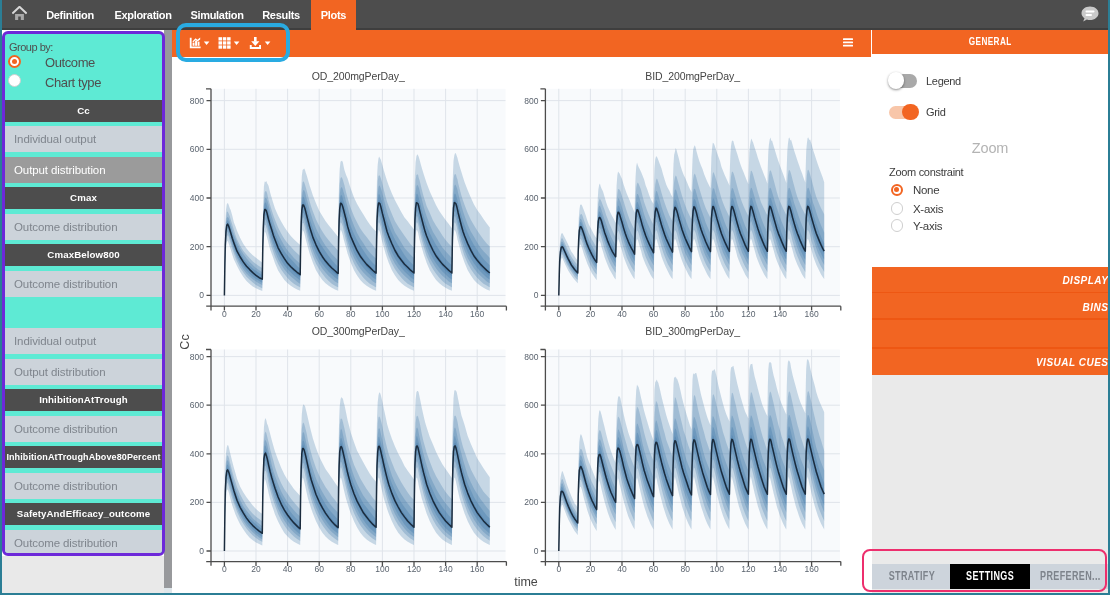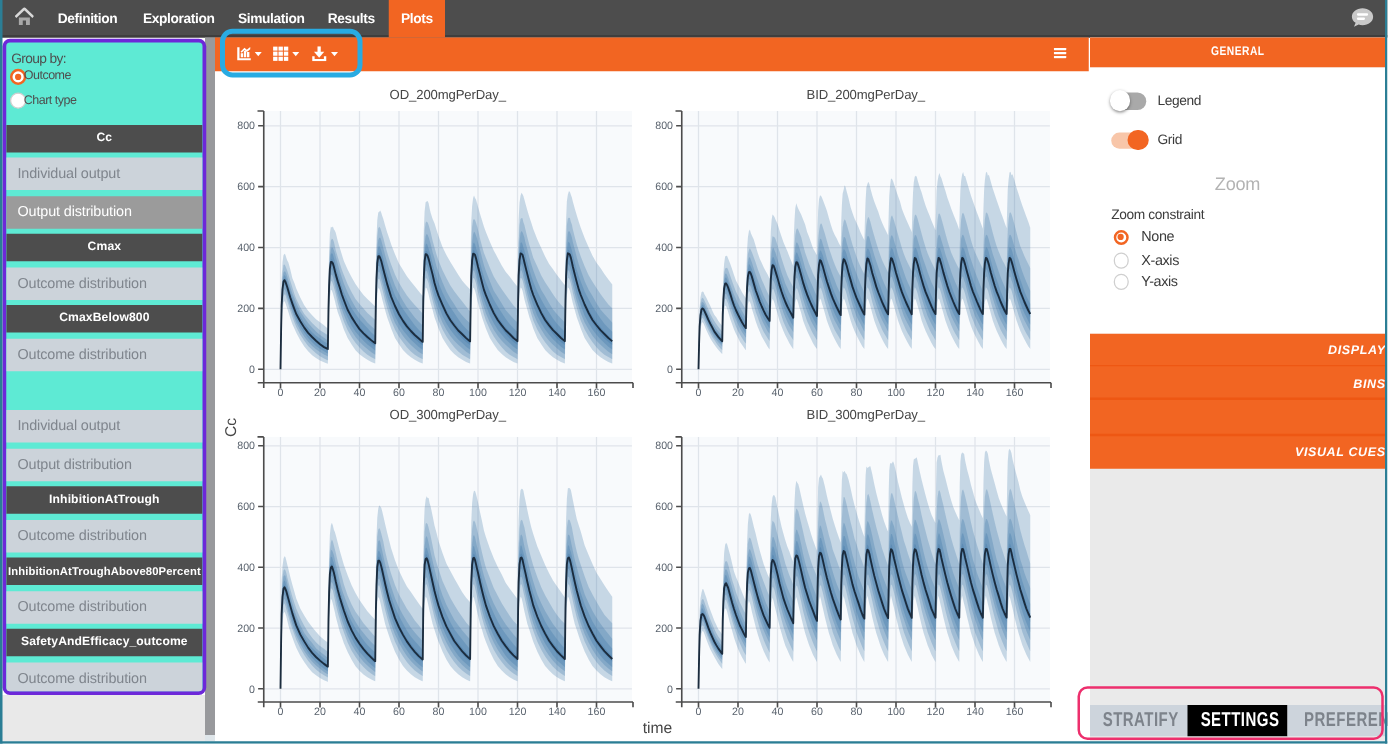--- a/index.html
+++ b/index.html
@@ -10,40 +10,40 @@
 
 #nav { left:0; top:0; width:1110px; height:30px; background:#4d4d4d; }
 .navtab { position:absolute; z-index:6; top:0; height:30px; line-height:30px; color:#fff; font-weight:bold; font-size:11px; letter-spacing:-0.3px; transform:translateX(-50%); }
 #plotstab { position:absolute; z-index:6; left:311px; top:0; width:45px; height:30px; background:#f26522; color:#fff; font-weight:bold; font-size:11px; letter-spacing:-0.3px; text-align:center; line-height:30px; }
 
 #greenbox { left:2px; top:31px; width:163px; height:525px; background:#5eead4; border:3px solid #6d28d9; border-radius:6px; z-index:4; overflow:hidden; }
 .hdr { position:absolute; left:0; width:157px; height:22px; background:#4d4d4d; color:#fff; font-weight:bold; text-align:center; line-height:22px; letter-spacing:0.1px; }
 .item { position:absolute; left:0; width:157px; height:26px; background:#ccd3da; color:#7f858d; font-size:11.5px; letter-spacing:-0.1px; line-height:26px; padding-left:9px; }
 .sel { background:#9b9b9b; color:#fff; }
 #gb { position:absolute; left:4px; top:7px; font-size:11px; letter-spacing:-0.5px; color:#4f4f4f; }
-.rlab { position:absolute; left:14px; font-size:10px; letter-spacing:-0.4px; color:#4f4f4f; }
+.rlab { position:absolute; left:40px; font-size:13px; letter-spacing:-0.4px; color:#4f4f4f; }
 .radio { position:absolute; border-radius:50%; background:#fff; }
 
 #sbar { left:164px; top:30px; width:7.5px; height:558px; background:#98999c; }
 #sbarb { left:164px; top:588px; width:7.5px; height:5px; background:#dfe6ea; }
 
 #tstrip { left:172px; top:30px; width:699px; height:27px; background:#f26522; }
 #bluerect { left:176px; top:23px; width:114px; height:39px; border:4px solid #29abe2; border-radius:10px; z-index:20; }
 
 #rpanel { left:872px; top:30px; width:236.5px; height:562.5px; background:#eaeaea; }
 .obar { position:absolute; left:0; width:236.5px; height:17px; line-height:17px; color:#fff; font-weight:bold; font-size:10px; letter-spacing:0.5px; text-align:right;font-style:italic; }
 .cx { display:inline-block; transform:scaleX(0.82); transform-origin:50% 50%; }
 .cx2 { display:inline-block; transform:scaleX(0.75); transform-origin:50% 50%; }
 #general { left:0; top:0; width:236.5px; height:23.5px; background:#f26522; position:absolute; color:#fff; font-weight:bold; font-size:10px; letter-spacing:0.5px; text-align:center; line-height:24px; }
 #rwhite { position:absolute; left:0; top:23.5px; width:236.5px; height:213.3px; background:#fff; }
 .rtext { position:absolute; font-size:11px; letter-spacing:-0.3px; color:#3c3c3c; }
 .track { position:absolute; width:28px; height:13.5px; border-radius:7px; }
 .knob { position:absolute; width:16.5px; height:16.5px; border-radius:50%; top:-1.6px; }
 
-.btab { position:absolute; top:533.5px; height:25px; line-height:25px; text-align:center; font-weight:bold; font-size:16px; letter-spacing:0.5px; }
+.btab { position:absolute; top:533.5px; height:25px; line-height:25px; text-align:center; font-weight:bold; font-size:12px; letter-spacing:0.5px; }
 #pinkrect { left:862px; top:549px; width:244.5px; height:42.5px; border:2.5px solid #ed2f6d; border-radius:8px; z-index:20; }
 svg text { font-family:"Liberation Sans",sans-serif; }
 </style></head>
 <body>
 <div class="abs" id="nav"></div>
 <div class="abs" style="left:0;top:28.4px;width:1110px;height:1.6px;background:#3e3e3e"></div>
 <svg class="abs" style="left:11.5px;top:5.5px;z-index:6" width="15" height="15" viewBox="0 0 15 15">
 <path d="M3.1,8 h8.8 v6 h-3.1 v-3.6 h-2.6 v3.6 h-3.1 z" fill="#a8a8a8"></path>
 <path d="M0.4,7.6 L7.5,0.8 L14.6,7.6" stroke="#d8d8d8" stroke-width="2" fill="none"></path>
 </svg>

